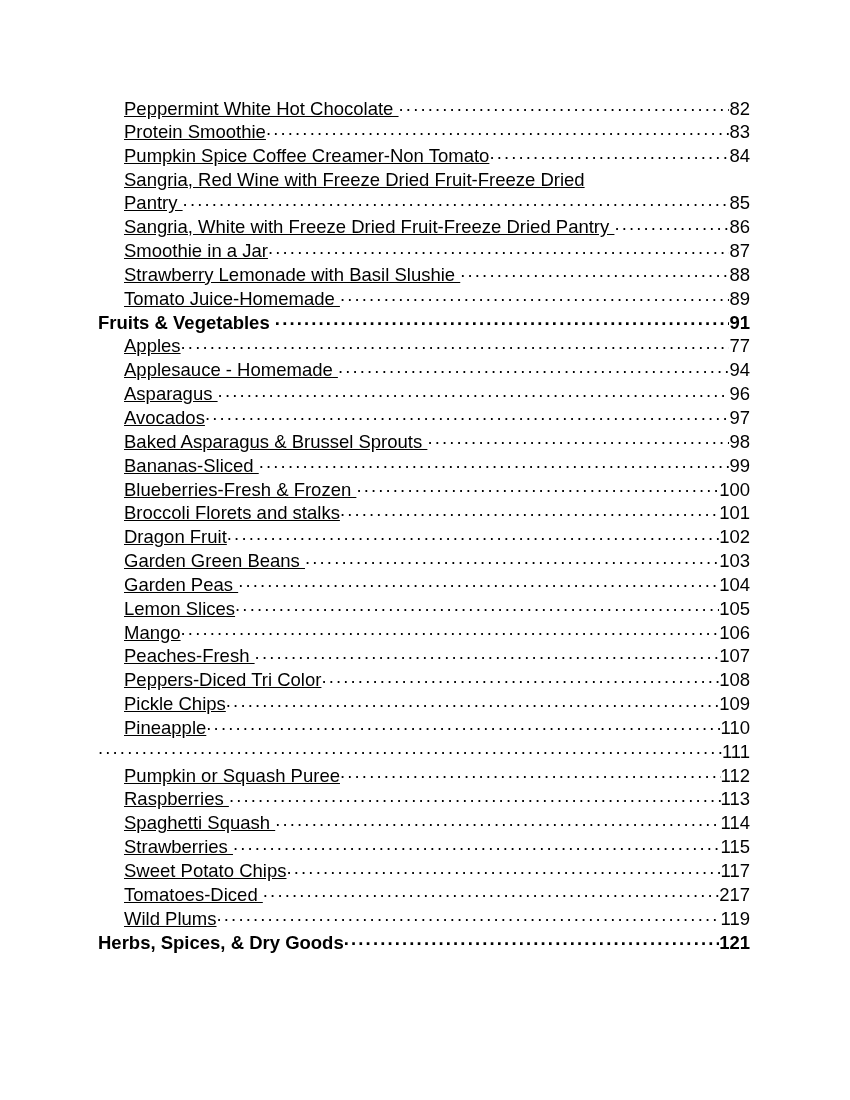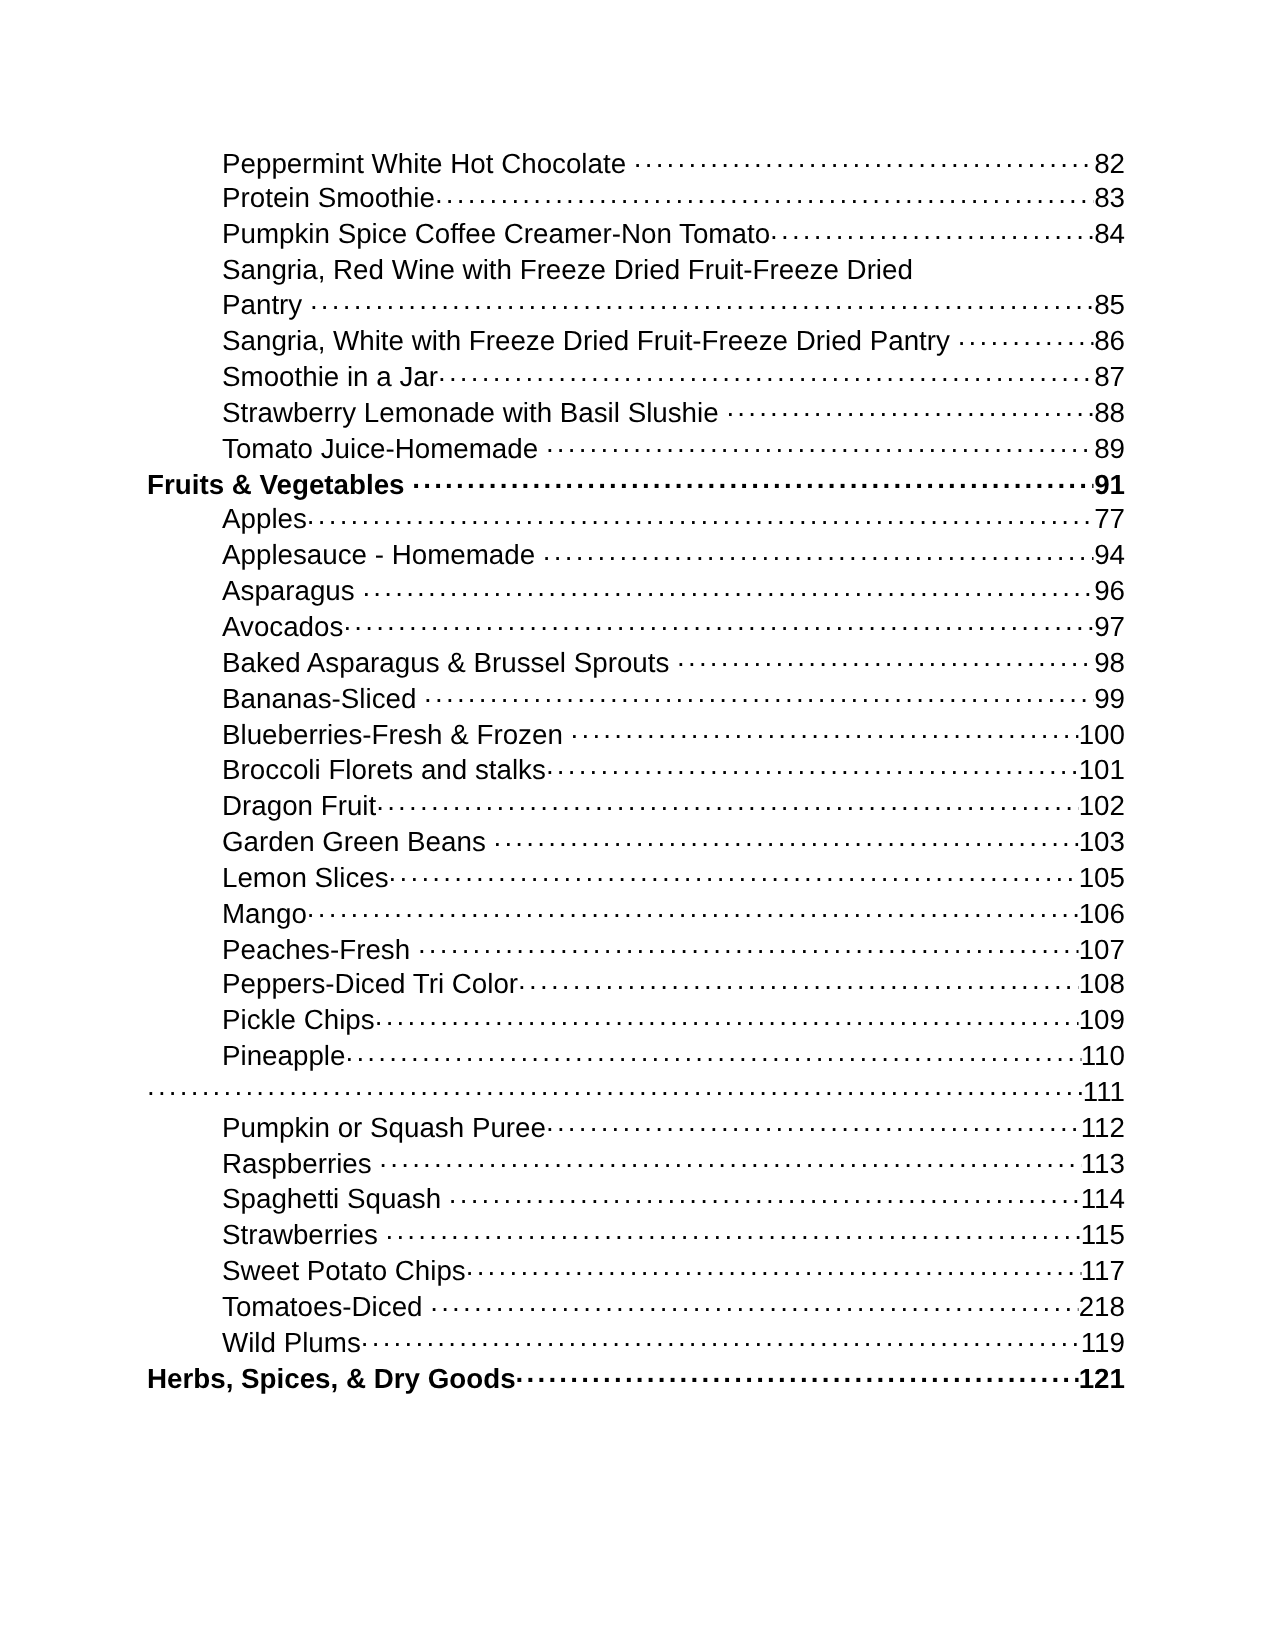--- a/index.html
+++ b/index.html
@@ -35,21 +35,22 @@
     display: flex;
     align-items: baseline;
     width: 100%;
     font-size: 18.5px;
     line-height: 23.35px;
     white-space: pre;
   }
 
   
   .toc-row.entry .toc-title {
-    margin-left: 50px;
+    margin-left: 26px;
+    text-decoration: underline;
   }
 
   
   .toc-row.heading {
     font-weight: bold;
   }
   .toc-row.heading .toc-title {
     margin-left: 0;
   }
 
@@ -102,29 +103,30 @@
       <div class="toc-row entry"><span class="toc-title">Apples</span><span class="toc-leader"></span><span class="toc-page">77</span></div>
       <div class="toc-row entry"><span class="toc-title">Applesauce - Homemade </span><span class="toc-leader"></span><span class="toc-page">94</span></div>
       <div class="toc-row entry"><span class="toc-title">Asparagus </span><span class="toc-leader"></span><span class="toc-page">96</span></div>
       <div class="toc-row entry"><span class="toc-title">Avocados</span><span class="toc-leader"></span><span class="toc-page">97</span></div>
       <div class="toc-row entry"><span class="toc-title">Baked Asparagus &amp; Brussel Sprouts </span><span class="toc-leader"></span><span class="toc-page">98</span></div>
       <div class="toc-row entry"><span class="toc-title">Bananas-Sliced </span><span class="toc-leader"></span><span class="toc-page">99</span></div>
       <div class="toc-row entry"><span class="toc-title">Blueberries-Fresh &amp; Frozen </span><span class="toc-leader"></span><span class="toc-page">100</span></div>
       <div class="toc-row entry"><span class="toc-title">Broccoli Florets and stalks</span><span class="toc-leader"></span><span class="toc-page">101</span></div>
       <div class="toc-row entry"><span class="toc-title">Dragon Fruit</span><span class="toc-leader"></span><span class="toc-page">102</span></div>
       <div class="toc-row entry"><span class="toc-title">Garden Green Beans </span><span class="toc-leader"></span><span class="toc-page">103</span></div>
+      <div class="toc-row entry"><span class="toc-title">Garden Peas </span><span class="toc-leader"></span><span class="toc-page">104</span></div>
       <div class="toc-row entry"><span class="toc-title">Lemon Slices</span><span class="toc-leader"></span><span class="toc-page">105</span></div>
       <div class="toc-row entry"><span class="toc-title">Mango</span><span class="toc-leader"></span><span class="toc-page">106</span></div>
       <div class="toc-row entry"><span class="toc-title">Peaches-Fresh </span><span class="toc-leader"></span><span class="toc-page">107</span></div>
       <div class="toc-row entry"><span class="toc-title">Peppers-Diced Tri Color</span><span class="toc-leader"></span><span class="toc-page">108</span></div>
       <div class="toc-row entry"><span class="toc-title">Pickle Chips</span><span class="toc-leader"></span><span class="toc-page">109</span></div>
       <div class="toc-row entry"><span class="toc-title">Pineapple</span><span class="toc-leader"></span><span class="toc-page">110</span></div>
       <div class="toc-row entry"><span class="toc-leader"></span><span class="toc-page">111</span></div>
       <div class="toc-row entry"><span class="toc-title">Pumpkin or Squash Puree</span><span class="toc-leader"></span><span class="toc-page">112</span></div>
       <div class="toc-row entry"><span class="toc-title">Raspberries </span><span class="toc-leader"></span><span class="toc-page">113</span></div>
       <div class="toc-row entry"><span class="toc-title">Spaghetti Squash </span><span class="toc-leader"></span><span class="toc-page">114</span></div>
       <div class="toc-row entry"><span class="toc-title">Strawberries </span><span class="toc-leader"></span><span class="toc-page">115</span></div>
       <div class="toc-row entry"><span class="toc-title">Sweet Potato Chips</span><span class="toc-leader"></span><span class="toc-page">117</span></div>
-      <div class="toc-row entry"><span class="toc-title">Tomatoes-Diced </span><span class="toc-leader"></span><span class="toc-page">218</span></div>
+      <div class="toc-row entry"><span class="toc-title">Tomatoes-Diced </span><span class="toc-leader"></span><span class="toc-page">217</span></div>
       <div class="toc-row entry"><span class="toc-title">Wild Plums</span><span class="toc-leader"></span><span class="toc-page">119</span></div>
       <div class="toc-row heading"><span class="toc-title">Herbs, Spices, &amp; Dry Goods</span><span class="toc-leader"></span><span class="toc-page">121</span></div>
     </div>
 </div>
 
 </body></html>

